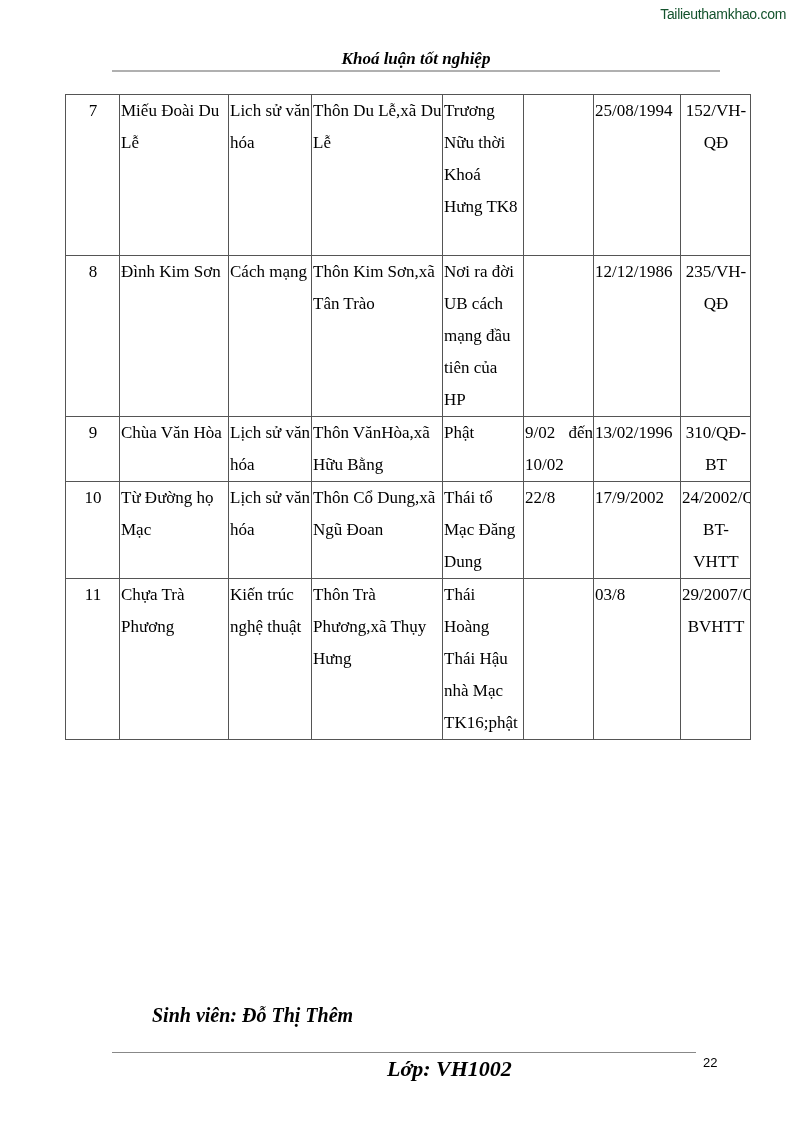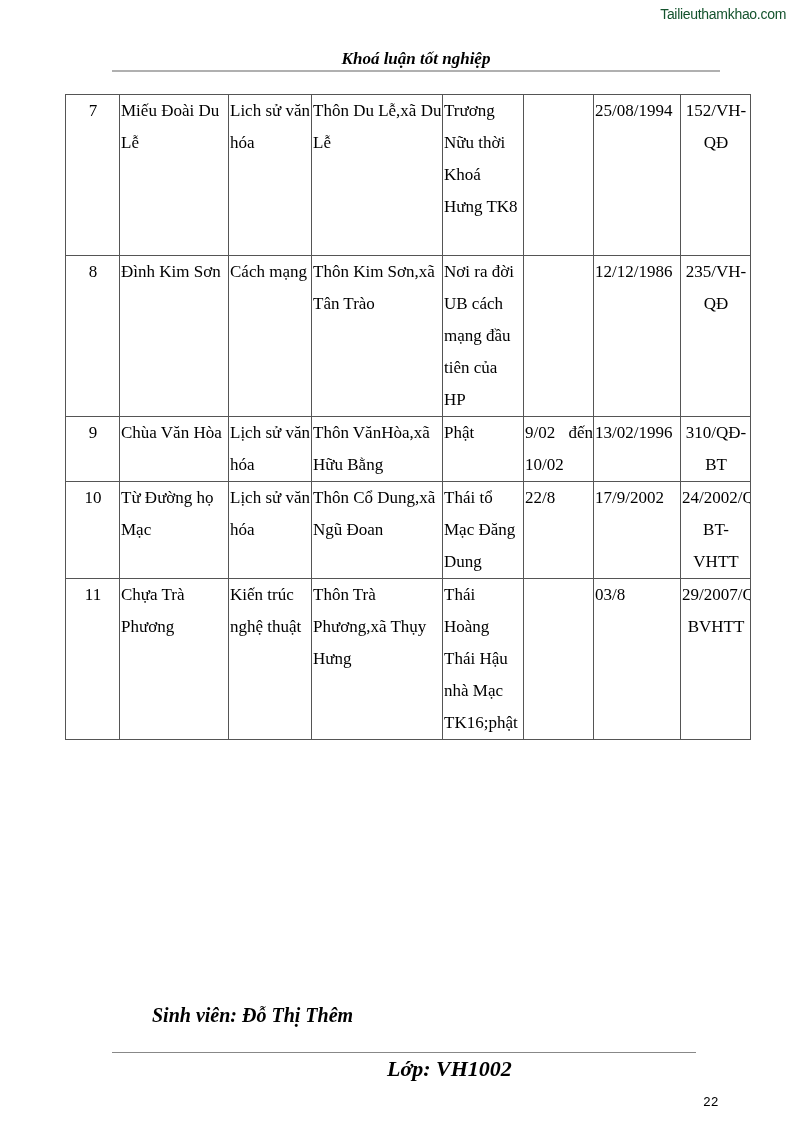--- a/index.html
+++ b/index.html
@@ -13,21 +13,21 @@
   table.heritage { position:absolute; top:94px; left:65px; border-collapse:collapse;
                    table-layout:fixed; width:685px; font-size:17px; line-height:32px; }
   table.heritage td { border:1px solid #555; vertical-align:top; padding:0 0 0 1px; overflow:hidden; white-space:normal; }
   td.c-num { text-align:center; }
   td.c-type { }
   td.c-decision { text-align:center; }
   td.c-fest { text-align:justify;font-family:Liberation Serif, serif; }
   .footer-rule { position:absolute; top:1052px; left:112px; width:584px; height:1px; background:#888; }
   .footer-student { position:absolute; top:1004px; left:116px; font-weight:bold; font-style:italic; font-size:20px;margin-left:36px; }
   .footer-class { position:absolute; top:1056px; left:387px; font-weight:bold; font-style:italic; font-size:22px; }
-  .footer-page { position:absolute; top:1055px; left:703px; font-family:Liberation Mono, monospace; font-size:13px;margin-top:40px; }
+  .footer-page { position:absolute; top:1055px; left:703px; font-family:Liberation Sans, sans-serif; font-size:13px; }
 </style>
 </head>
 <body>
 
 <div class="watermark">Tailieuthamkhao.com</div>
 
 <div class="header-title">Khoá luận tốt nghiệp</div>
 <div class="header-rule"></div>
 
 <table class="heritage">

